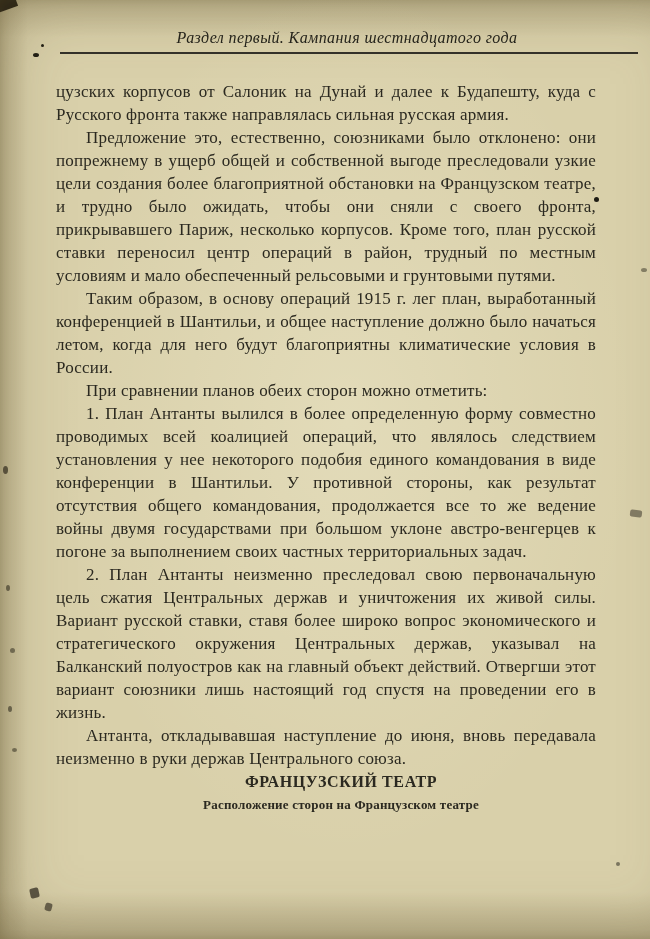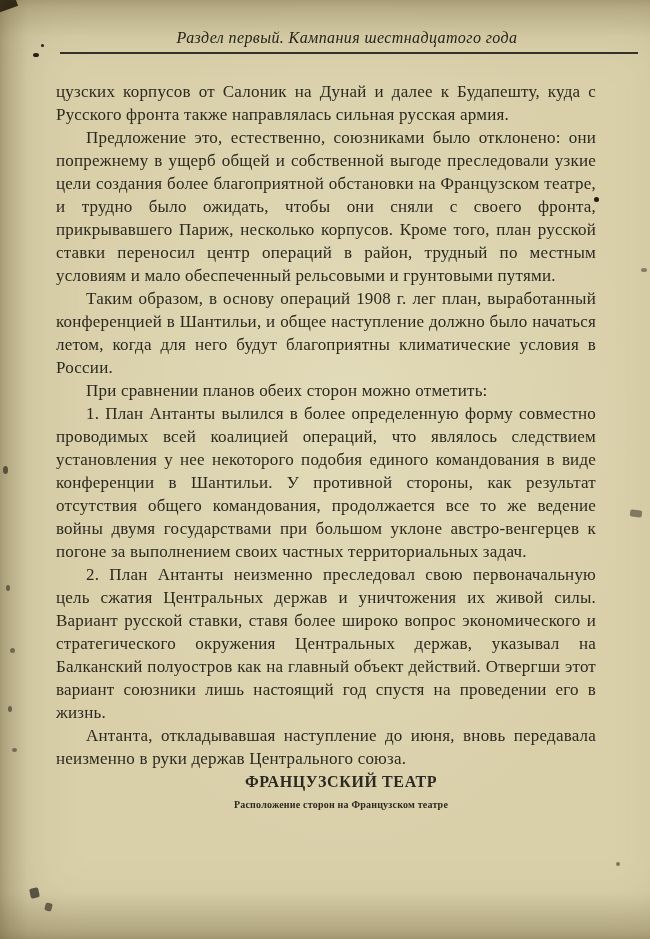--- a/index.html
+++ b/index.html
@@ -47,21 +47,21 @@
     text-align:center;
     font-weight:bold;
     font-size:16px;
     letter-spacing:0.6px;
     text-indent:0;
   }
   .subsection-heading{
     margin:6px 0 5px;
     text-align:center;
     font-weight:bold;
-    font-size:10px;
+    font-size:13px;
     letter-spacing:0.2px;
     text-indent:0;
   }
   .speck{
     position:absolute;
     background:#1e1c14;
     border-radius:50%;
     pointer-events:none;
   }
   .smudge{
@@ -83,21 +83,21 @@
 
 <div class="page">
 
   <div class="running-header">Раздел первый. Кампания шестнадцатого года</div>
 
   <div class="header-rule"></div>
 
   <div class="body-text">
     <p class="noindent">цузских корпусов от Салоник на Дунай и далее к Будапешту, куда с Русского фронта также направлялась сильная русская армия.</p>
     <p>Предложение это, естественно, союзниками было отклонено: они попрежнему в ущерб общей и собственной выгоде преследовали узкие цели создания более благоприятной обстановки на Французском театре, и трудно было ожидать, чтобы они сняли с своего фронта, прикрывавшего Париж, несколько корпусов. Кроме того, план русской ставки переносил центр операций в район, трудный по местным условиям и мало обеспеченный рельсовыми и грунтовыми путями.</p>
-    <p>Таким образом, в основу операций 1908 г. лег план, выработанный конференцией в Шантильи, и общее наступление должно было начаться летом, когда для него будут благоприятны климатические условия в России.</p>
+    <p>Таким образом, в основу операций 1915 г. лег план, выработанный конференцией в Шантильи, и общее наступление должно было начаться летом, когда для него будут благоприятны климатические условия в России.</p>
     <p>При сравнении планов обеих сторон можно отметить:</p>
     <p>1. План Антанты вылился в более определенную форму совместно проводимых всей коалицией операций, что являлось следствием установления у нее некоторого подобия единого командования в виде конференции в Шантильи. У противной стороны, как результат отсутствия общего командования, продолжается все то же ведение войны двумя государствами при большом уклоне австро-венгерцев к погоне за выполнением своих частных территориальных задач.</p>
     <p>2. План Антанты неизменно преследовал свою первоначальную цель сжатия Центральных держав и уничтожения их живой силы. Вариант русской ставки, ставя более широко вопрос экономического и стратегического окружения Центральных держав, указывал на Балканский полуостров как на главный объект действий. Отвергши этот вариант союзники лишь настоящий год спустя на проведении его в жизнь.</p>
     <p>Антанта, откладывавшая наступление до июня, вновь передавала неизменно в руки держав Центрального союза.</p>
 
     <p class="section-heading">ФРАНЦУЗСКИЙ ТЕАТР</p>
 
     <p class="subsection-heading">Расположение сторон на Французском театре</p>
 
   </div>

